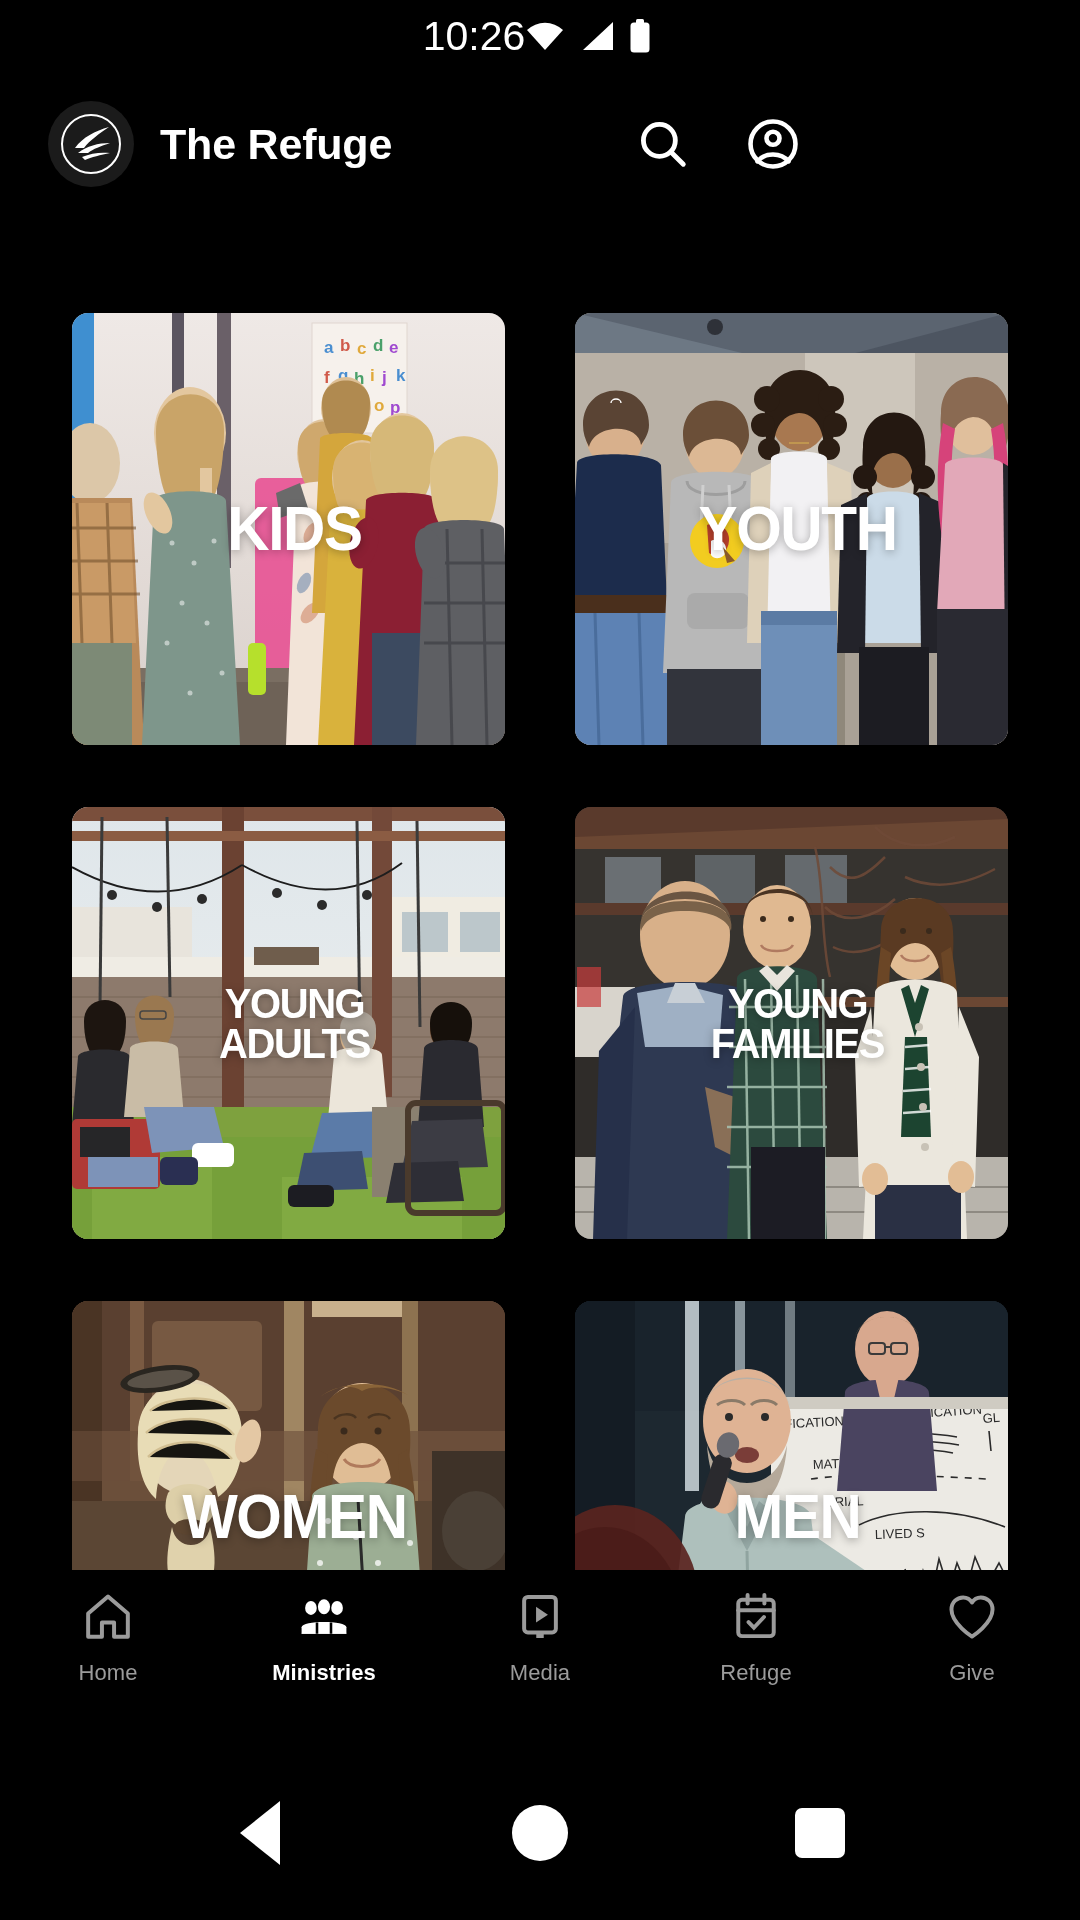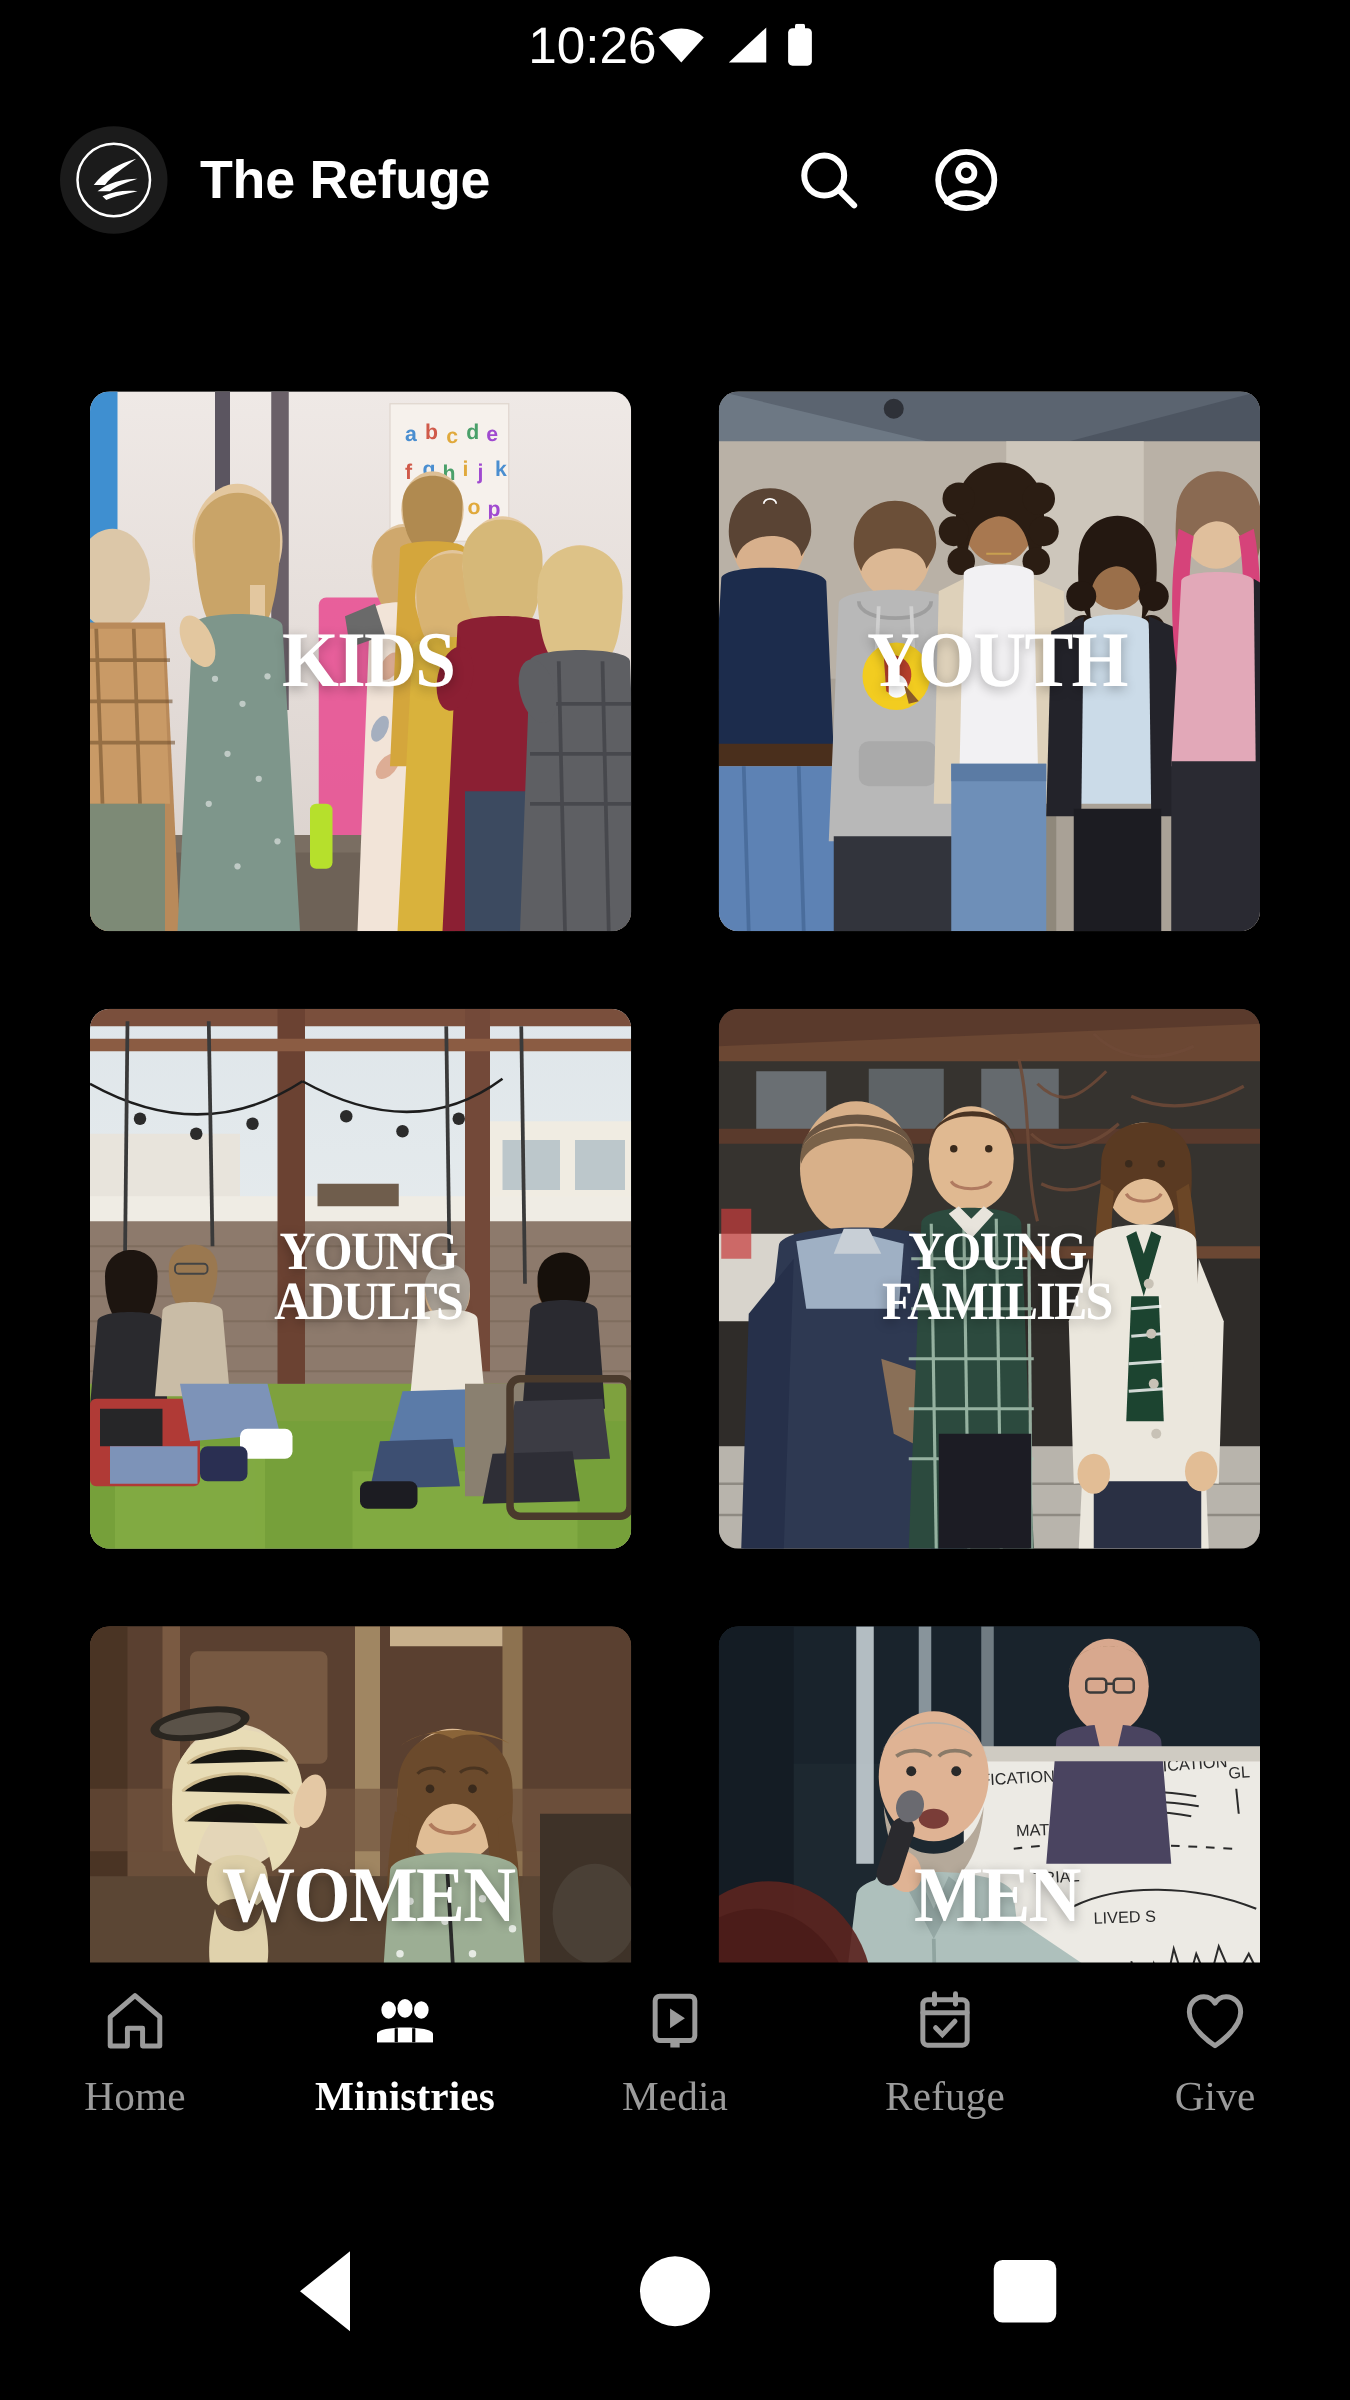--- a/index.html
+++ b/index.html
@@ -61,21 +61,21 @@
     position:relative; width:433px; height:432px;
     border-radius:16px; overflow:hidden;
     cursor:pointer; background:#151515;
   }
   .tile-photo { position:absolute; inset:0; }
   .tile-label {
     position:absolute; left:12px; right:0; top:50%;
     transform:translateY(-50%);
     text-align:center;
     color:#fff;
-    font-family:Liberation Serif, serif;
+    font-family:Liberation Sans, sans-serif;
     font-weight:700;
     font-size:63px;
     line-height:0.92;
     letter-spacing:-1.5px;
     text-transform:uppercase;
     transform-origin:center;
     padding:0 6px;
     text-shadow:0 2px 10px rgba(0,0,0,0.30);
     font-stretch:condensed;
   }
@@ -88,21 +88,21 @@
     background:#000;
     display:flex; align-items:flex-start; justify-content:space-around;
     padding-top:18px;
   }
   .navitem {
     width:216px; display:flex; flex-direction:column; align-items:center;
     gap:14px; cursor:pointer;
   }
   .navitem .nav-ico { height:58px; display:flex; align-items:center; justify-content:center; }
   .navitem .nav-label {
-    font-size:33px; color:#9b9b9b; font-weight:400; letter-spacing:0.1px;font-family:Liberation Serif, serif;
+    font-size:22px; color:#9b9b9b; font-weight:400; letter-spacing:0.1px;
   }
   .navitem.active .nav-label { color:#ffffff; font-weight:700; }
 
   
   .sysnav {
     position:absolute; bottom:0; left:0; width:1080px; height:175px;
     background:#000;
     display:flex; align-items:center; justify-content:space-around;
     padding:0 120px;
   }

